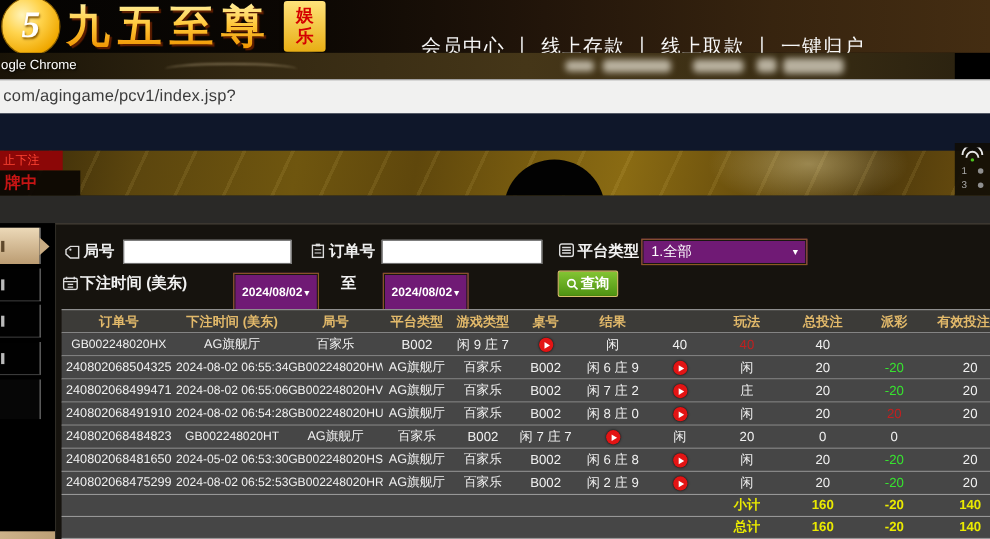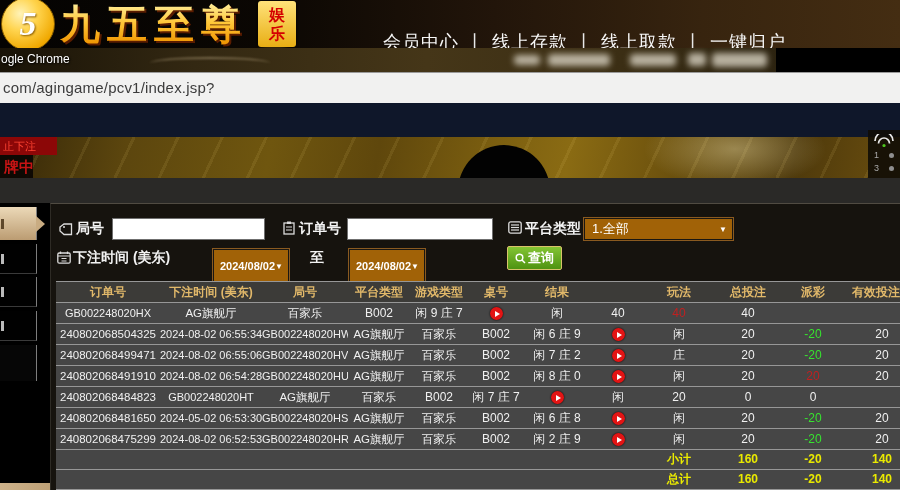--- a/index.html
+++ b/index.html
@@ -23,21 +23,21 @@
     background:linear-gradient(180deg,#ffe27a,#e8ae14);display:flex;flex-direction:column;
     align-items:center;justify-content:center;box-shadow:0 0 3px #000;}
   #logo-sub span{font-size:16px;font-weight:bold;color:#d40000;line-height:19px;}
   #logo-sub-blur{left:262px;top:50px;width:24px;height:22px;background:#e5b52e;border-radius:2px;
     filter:blur(3px);opacity:.85;}
   #top-nav{right:114px;top:30px;font-size:18px;color:#f7f7f7;letter-spacing:1px;white-space:nowrap;}
   #top-nav .sep{margin:0 7px;color:#e8e8e8;}
   #top-nav span[data-name^="nav-link"]{cursor:pointer;}
 
   
-  #title-strip{left:0;top:48px;width:776px;height:24px;
+  #title-strip{left:0;top:48px;width:868px;height:24px;
     background:linear-gradient(90deg,#191307 0%,#332812 25%,#453618 55%,#3b2e14 80%,#2c2310 100%);
     border-bottom:1px solid #120d06;}
   #win-title{left:1px;top:4px;font-size:12px;color:#fff;text-shadow:1px 1px 2px #000;}
   .swirl{left:150px;top:9px;width:120px;height:10px;border-top:2px solid rgba(205,185,145,.45);
     border-radius:50%;filter:blur(1px);}
   .blur-blob{background:#d8d2c2;border-radius:4px;filter:blur(3px);opacity:.8;}
 
   
   #url-bar{left:0;top:72px;width:900px;height:31px;background:#f1f1f0;
     border-top:1px solid #9a9a9a;border-bottom:1px solid #6a6a6a;}
@@ -46,21 +46,21 @@
   
   #game-area{left:0;top:103px;width:900px;height:75px;background:#0f172a;overflow:hidden;}
   #gold-band{left:0;top:34px;width:900px;height:41px;overflow:hidden;
     background:
       radial-gradient(ellipse 130px 55px at 735px 12px,rgba(255,242,190,.38),transparent 70%),
       repeating-linear-gradient(115deg,rgba(255,225,130,.09) 0 3px,transparent 3px 40px),
       linear-gradient(100deg,#342608 0%,#5c460e 14%,#6f560f 30%,#5f470c 42%,#7c5f10 55%,#8a6b13 63%,#6b500d 75%,#4e390b 88%,#6b4f0f 100%);}
   #dealer-head{left:458px;top:8px;width:92px;height:92px;border-radius:50%;background:#020202;}
   #banner-stop{left:0;top:34px;width:57px;height:18px;background:#8c0707;color:#ff4433;
     font-size:11px;line-height:18px;padding-left:3px;box-sizing:border-box;overflow:hidden;white-space:nowrap;}
-  #banner-deal{left:0;top:52px;width:33px;height:23px;background:rgba(12,7,3,.94);color:#c51414;
+  #banner-deal{left:0;top:52px;width:73px;height:23px;background:rgba(12,7,3,.94);color:#c51414;
     font-size:15px;font-weight:bold;line-height:23px;padding-left:4px;box-sizing:border-box;overflow:hidden;white-space:nowrap;}
   #signal-col{left:868px;top:27px;width:32px;height:48px;background:rgba(16,12,5,.9);
     display:flex;flex-direction:column;align-items:center;padding-top:4px;box-sizing:border-box;}
   .sig-row{width:26px;display:flex;justify-content:space-between;align-items:center;
     font-size:9px;color:#a8a8a8;margin-top:3px;padding:0 3px;box-sizing:border-box;}
   .sig-dot{width:5px;height:5px;border-radius:50%;background:#8f8f8f;}
 
   
   #gray-strip{left:0;top:178px;width:900px;height:25px;background:#2a2927;}
 
@@ -81,21 +81,21 @@
   #bottom-tan{left:0;top:280px;width:114px;height:7px;
     background:linear-gradient(90deg,#cdb28a,#a8885c);cursor:pointer;}
 
   
   #panel{left:50px;top:0;width:850px;height:287px;background:#16130e;
     border-top:1px solid #504b42;border-left:1px solid #2e2b25;box-sizing:border-box;overflow:hidden;}
   .f-label{font-size:14px;font-weight:bold;color:#f2f2f2;white-space:nowrap;}
   .f-icon{color:#e0e0e0;}
   .txt-input{position:absolute;height:22px;background:#fff;border:1px solid #6f6f6f;
     box-sizing:border-box;font-size:12px;padding:0 4px;color:#222;outline:none;}
-  .dk-select{position:absolute;background:#a16207;border:1px solid #8a5a20;box-sizing:border-box;
+  .dk-select{position:absolute;background:#701a75;border:1px solid #8a5a20;box-sizing:border-box;
     color:#fff;display:flex;align-items:center;cursor:pointer;box-shadow:inset 0 0 0 1px #1a1712;}
   .dk-select .car{margin-left:auto;font-size:8px;color:#fff;padding-right:6px;}
   #sel-platform{left:532px;top:13px;width:151px;height:24px;font-size:13px;padding-left:8px;}
   .date-select{height:36px;font-size:11px;font-weight:bold;padding-left:7px;width:78px;}
   #btn-search{left:456px;top:42px;width:55px;height:24px;border-radius:2px;cursor:pointer;
     background:linear-gradient(180deg,#83c433,#4e9312);border:1px solid #d9c26a;box-sizing:border-box;
     display:flex;align-items:center;justify-content:center;gap:2px;color:#fff;font-size:13px;font-weight:bold;}
 
   
   #btable{left:5px;top:77px;width:866px;font-size:12px;}

